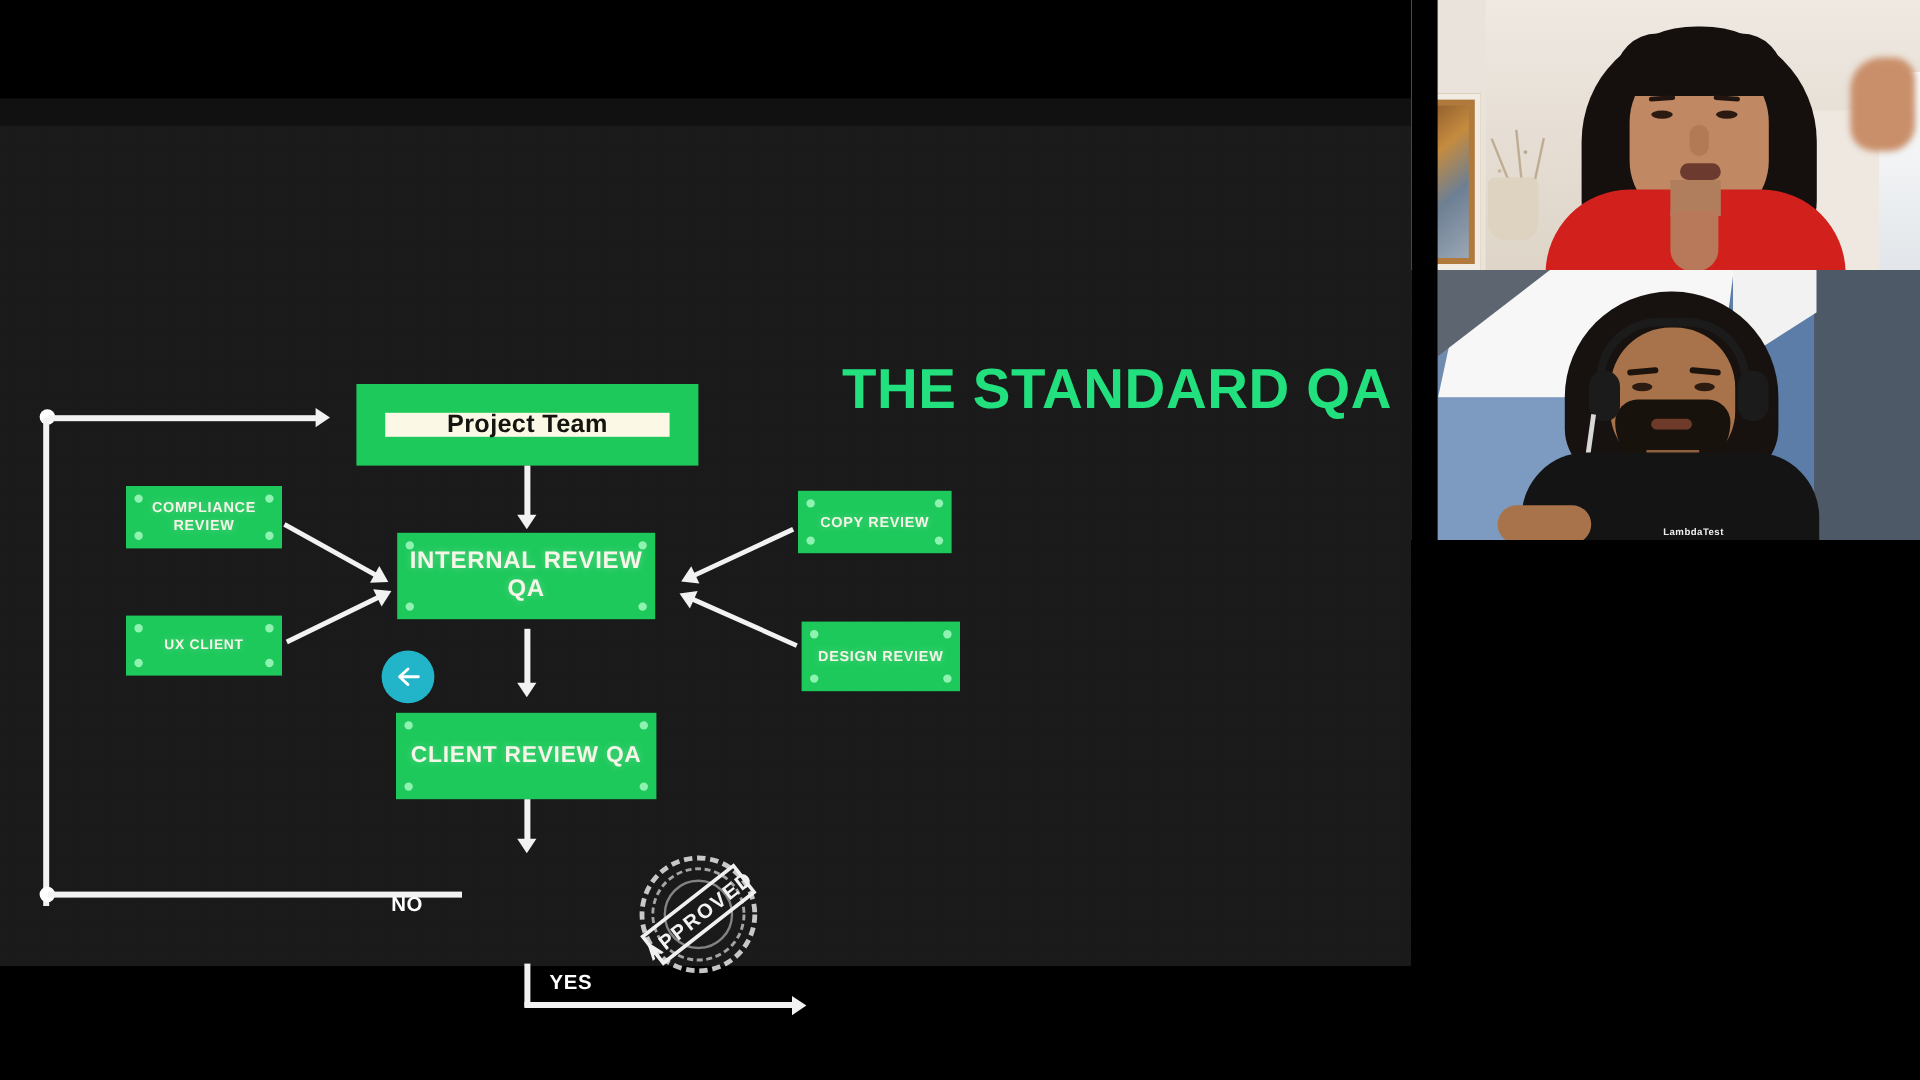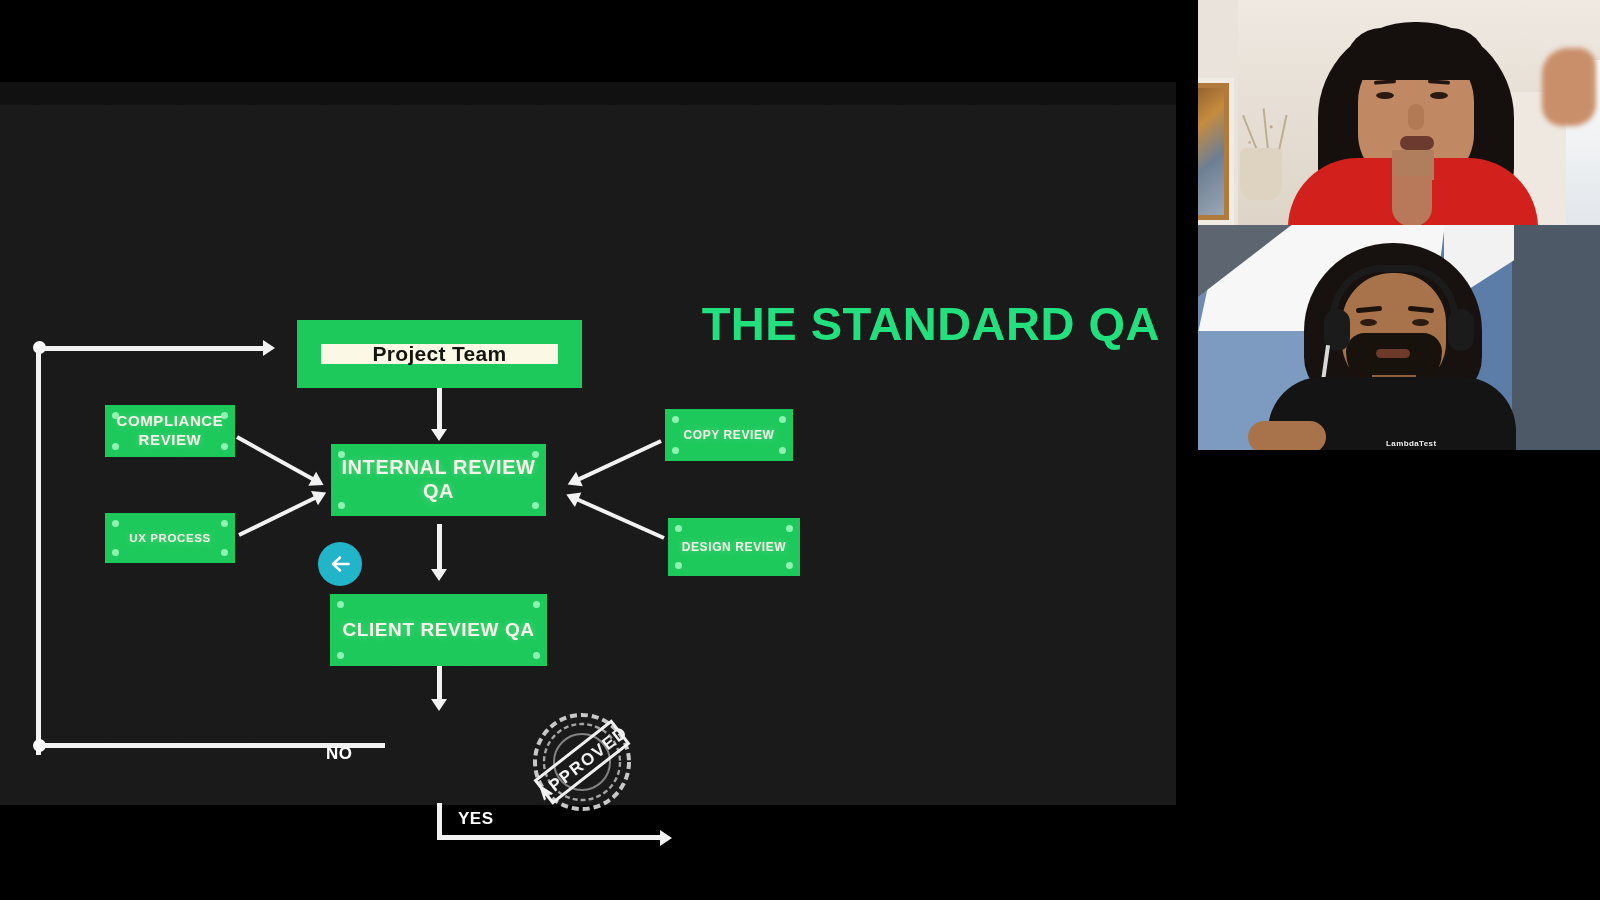--- a/index.html
+++ b/index.html
@@ -28,21 +28,21 @@
                background:rgba(180,255,205,.75); }
   .node .dot.tl{left:7px;top:7px;} .node .dot.tr{right:7px;top:7px;}
   .node .dot.bl{left:7px;bottom:7px;} .node .dot.br{right:7px;bottom:7px;}
 
   #n-project { left:297px; top:215px; width:285px; height:68px; background:#1ec95c;
                padding:24px; }
   #n-project .inner { width:100%; height:100%; background:#fbf8e6; color:#15150f;
                display:flex; align-items:center; justify-content:center;
                font-size:21px; font-weight:800; letter-spacing:.3px; text-shadow:none; }
 
-  #n-compliance { left:105px; top:300px; width:130px; height:52px; font-size:15px; line-height:1.25; }
+  #n-compliance { left:105px; top:300px; width:130px; height:52px; font-size:12px; line-height:1.25; }
   #n-ux         { left:105px; top:408px; width:130px; height:50px; font-size:11.5px; }
   #n-copy       { left:665px; top:304px; width:128px; height:52px; font-size:12px; }
   #n-design     { left:668px; top:413px; width:132px; height:58px; font-size:12px; }
   #n-internal   { left:331px; top:339px; width:215px; height:72px; font-size:20px; line-height:1.18; }
   #n-client     { left:330px; top:489px; width:217px; height:72px; font-size:19px; }
   #n-publish    { left:698px; top:672px; width:218px; height:77px; font-size:20px; line-height:1.22; }
 
   
   #n-approval { position:absolute; left:366px; top:606px; width:148px; height:92px; }
   #n-approval .tri { width:0; height:0; border-left:74px solid transparent;
@@ -188,21 +188,21 @@
         <span class="dot tr"></span>
         <span class="dot bl"></span>
         <span class="dot br"></span>
         <span>COMPLIANCE REVIEW</span>
       </div>
       <div class="node" id="n-ux">
         <span class="dot tl"></span>
         <span class="dot tr"></span>
         <span class="dot bl"></span>
         <span class="dot br"></span>
-        <span>UX PROCESS</span>
+        <span>UX CLIENT</span>
       </div>
 
       <div class="diag" style="left:237px; top:330px; width:88px; transform:rotate(29deg);"></div>
       <div class="diag" style="left:239px; top:428px; width:86px; transform:rotate(-26deg);"></div>
 
       <div class="node" id="n-copy">
         <span class="dot tl"></span>
         <span class="dot tr"></span>
         <span class="dot bl"></span>
         <span class="dot br"></span>

